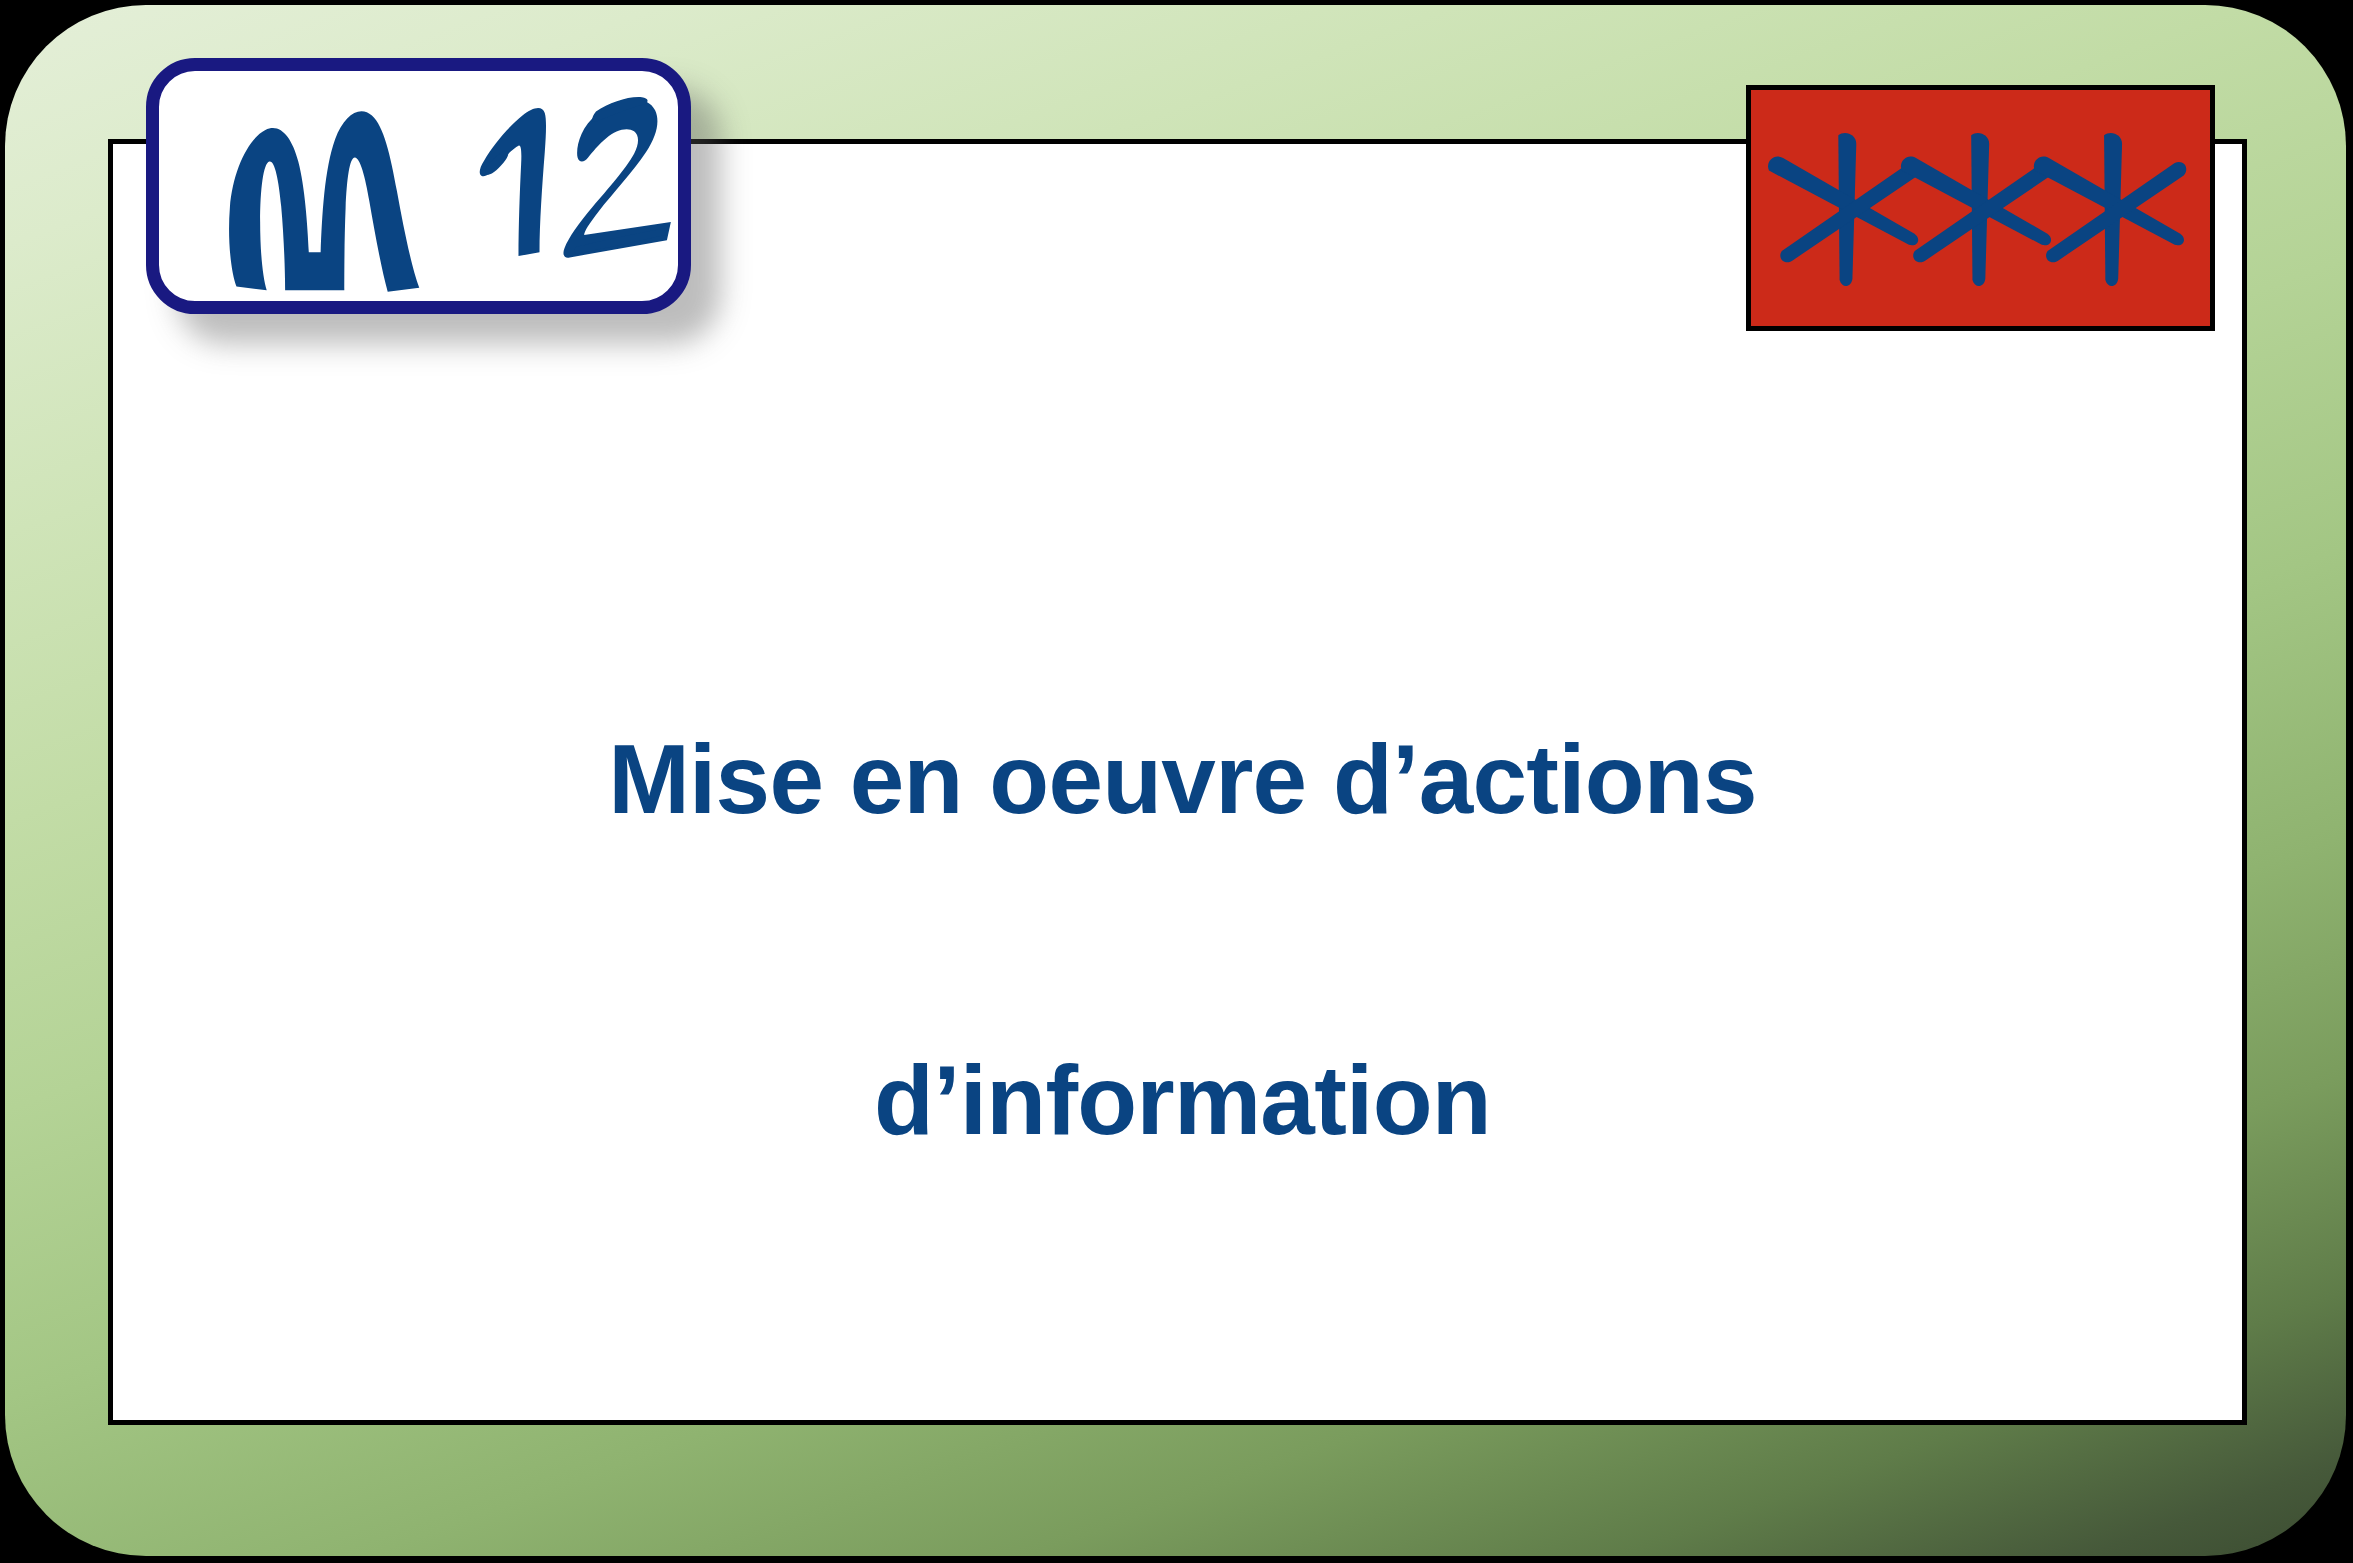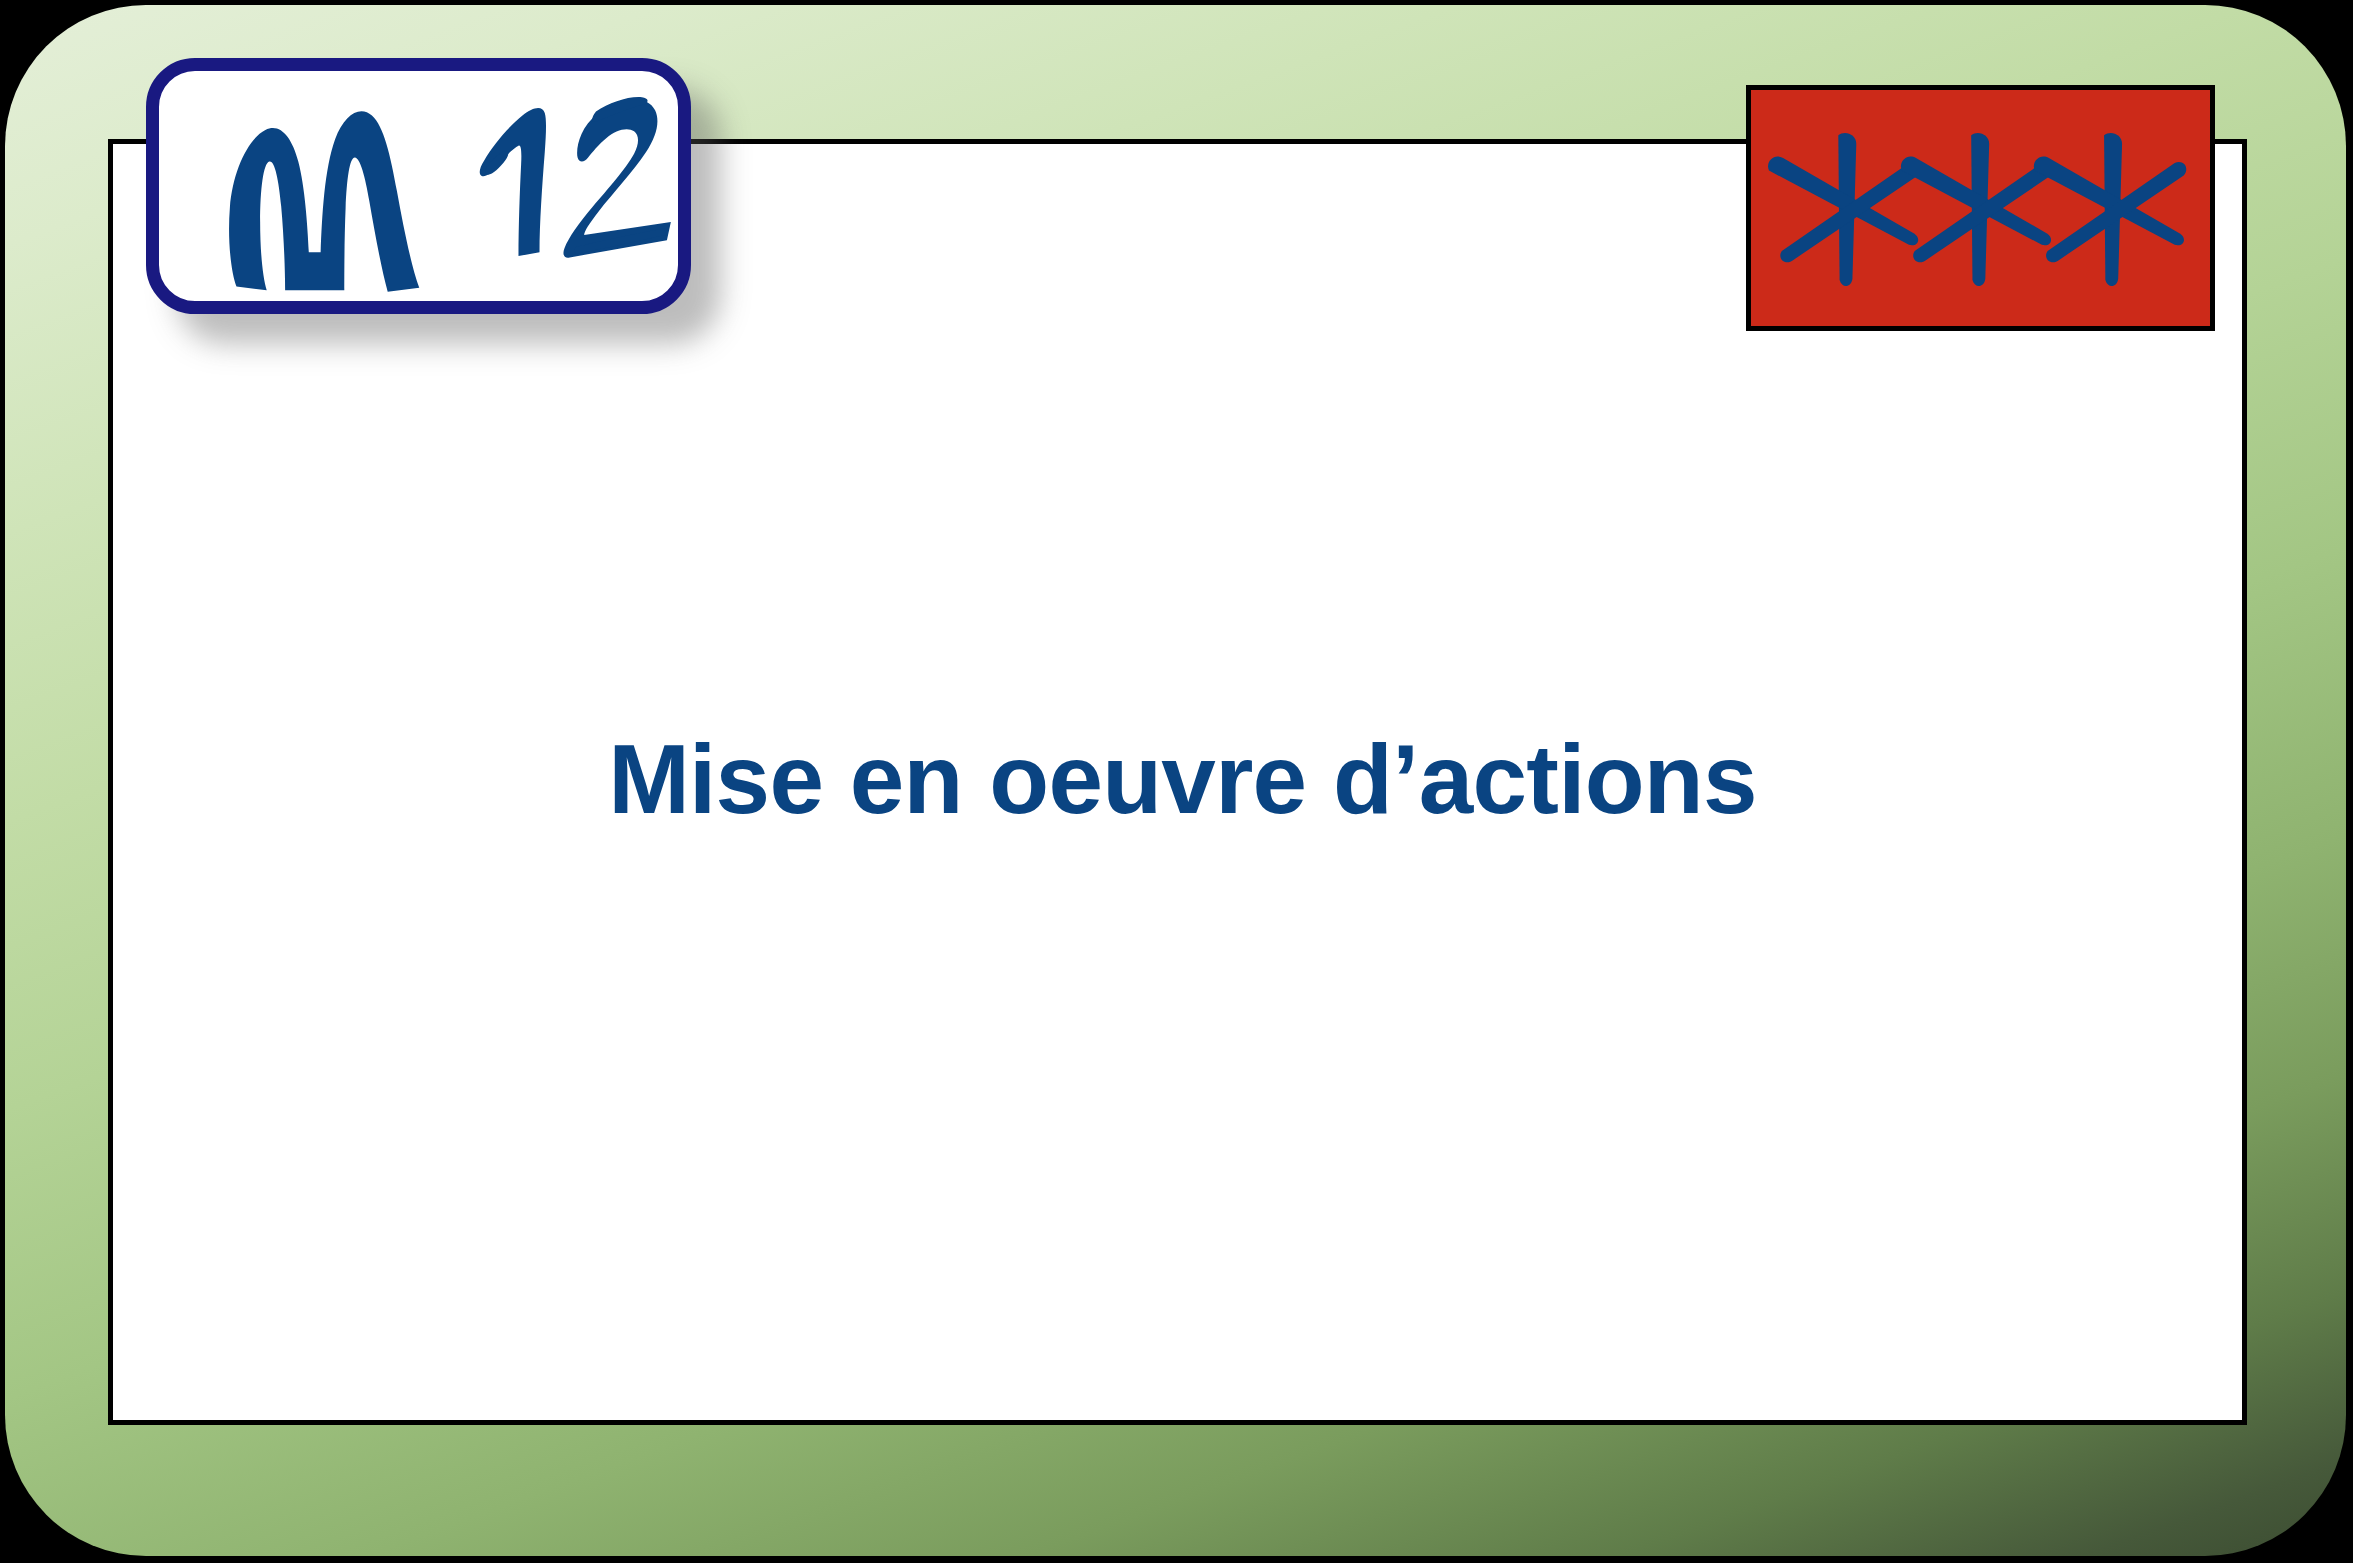--- a/index.html
+++ b/index.html
@@ -131,20 +131,21 @@
 <body>
 
 <div id="slide">
 
   <div class="green-frame"></div>
 
   <div class="inner-box">
 
     <div class="title-block">
       <span class="title-line">Mise en oeuvre d’actions</span>
+      <span class="title-line">d’information</span>
       
     </div>
 
   </div>
 
   <div class="m-badge">
     <div class="m-badge-inner">
 
       <svg class="m-glyph" viewBox="0 0 330 330" aria-hidden="true">
         <path fill="#0a4482" d="M22 320

